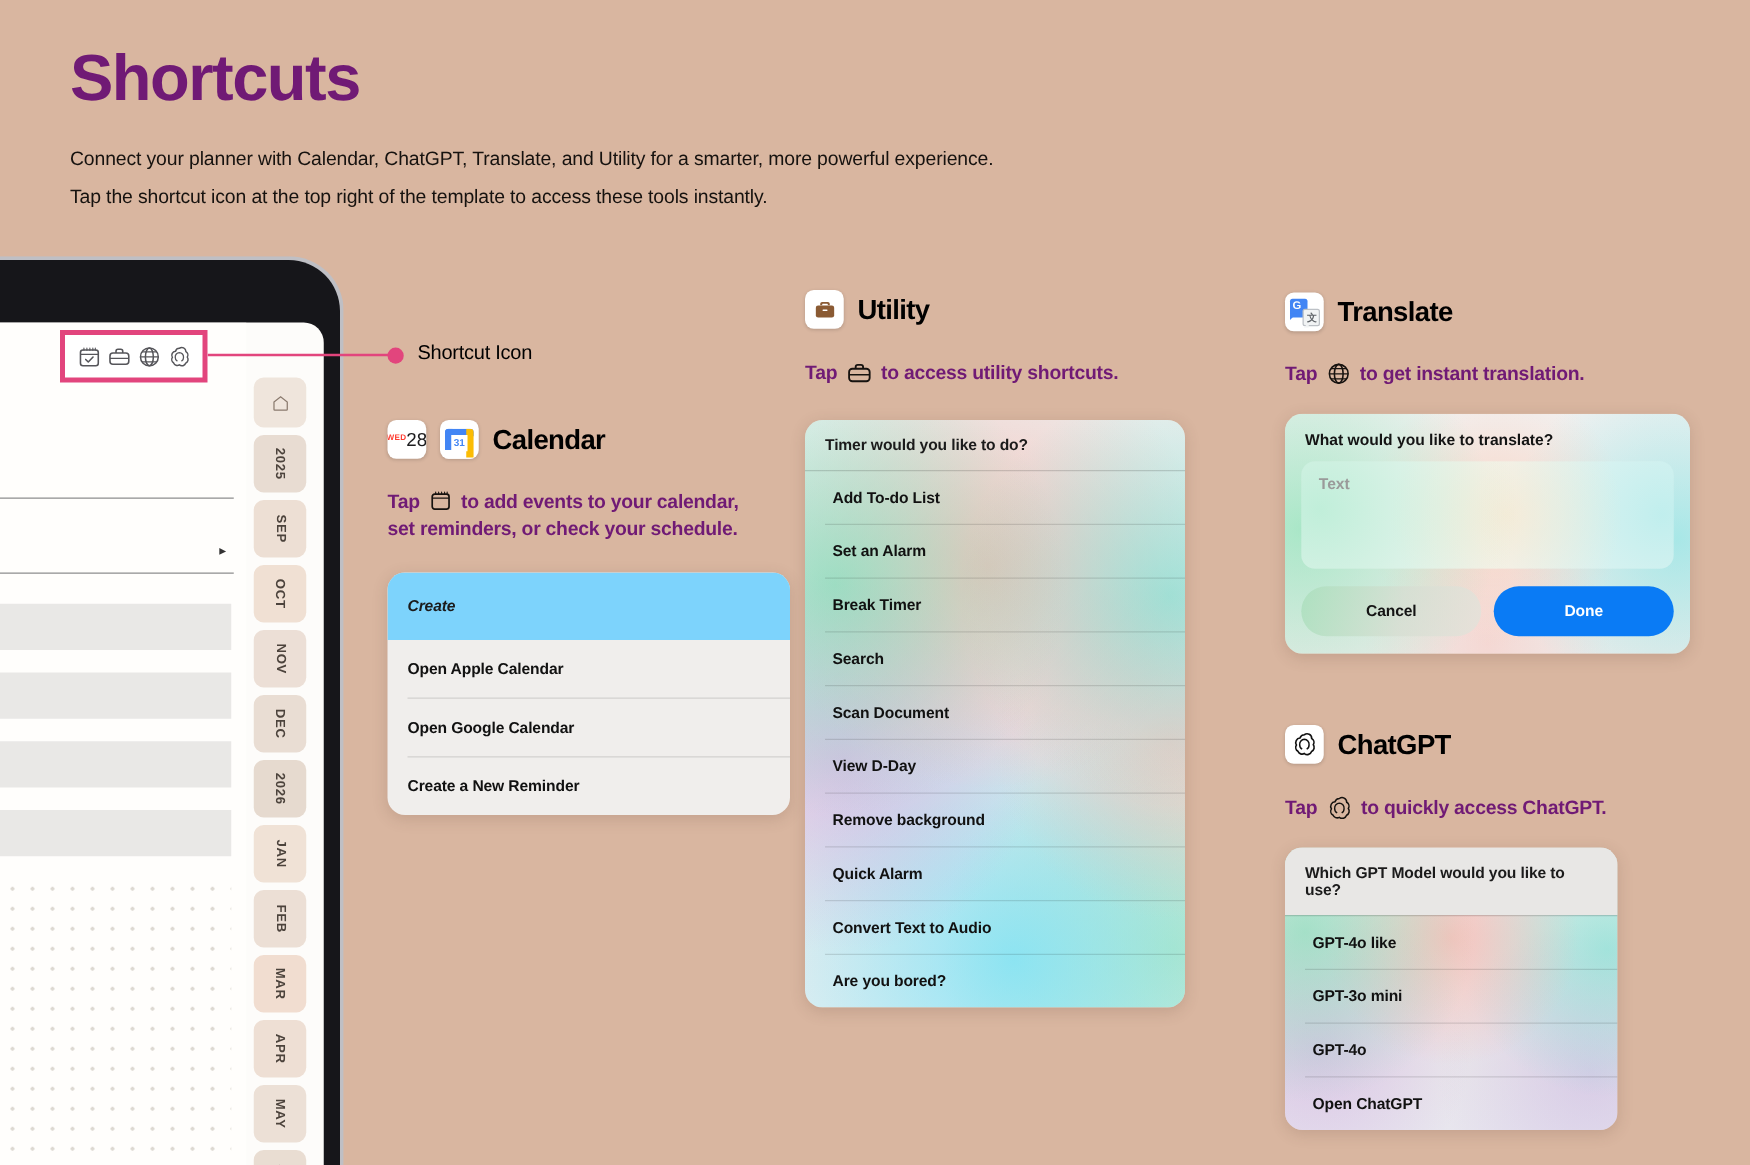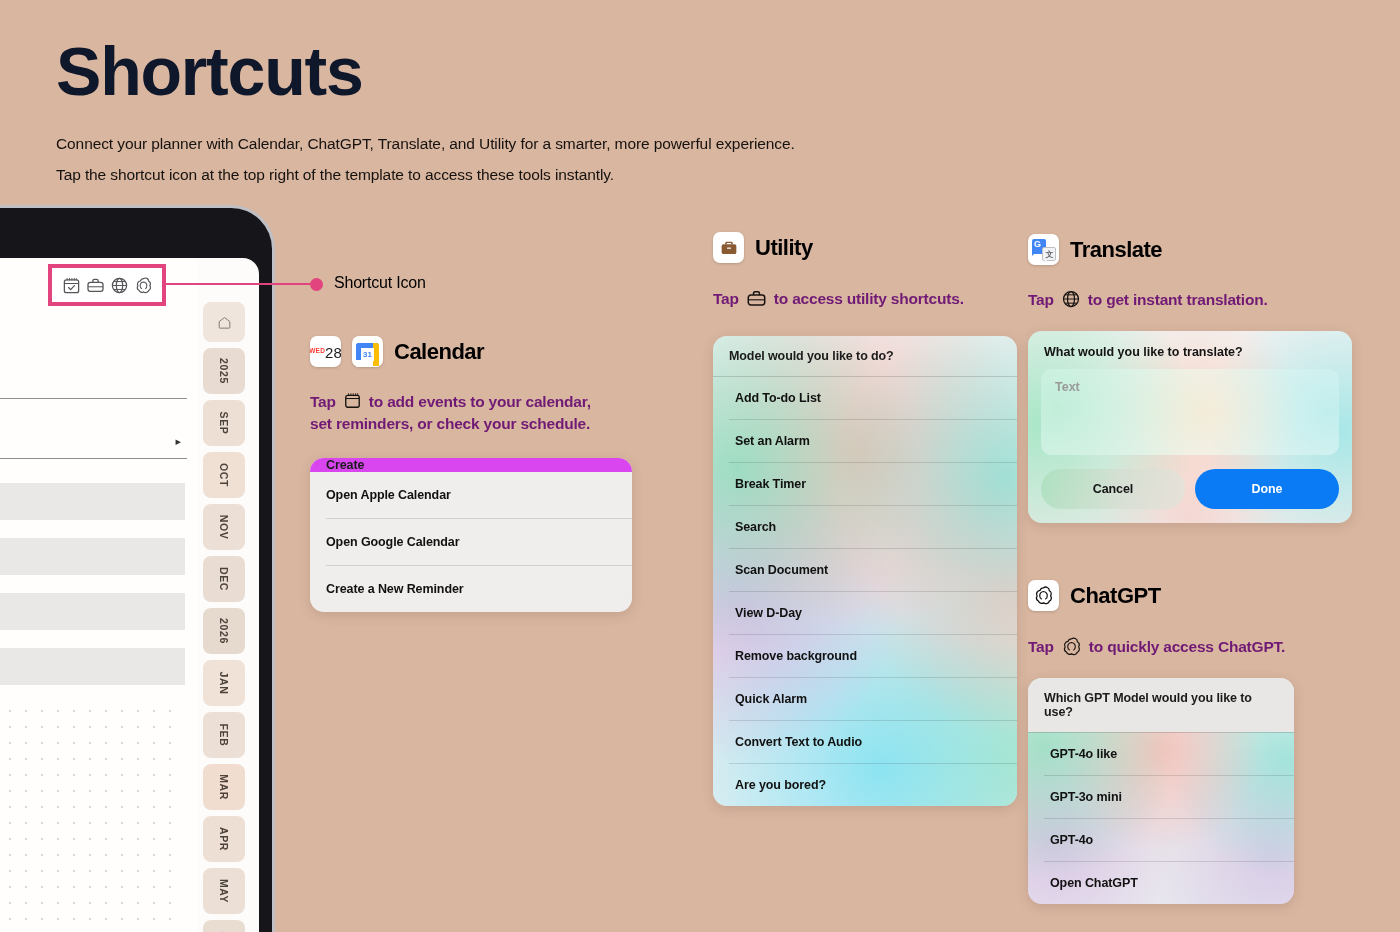--- a/index.html
+++ b/index.html
@@ -6,21 +6,21 @@
   html, body {
     width: 1400px; height: 932px;
     overflow: hidden;
     font-family: "Liberation Sans", sans-serif;
   }
   body { background: #d9b6a0; position: relative; }
 
   
   #header { position: absolute; left: 56px; top: 36px; width: 900px; }
   #page-title {
-    font-size: 68px; font-weight: bold; color: #0f172a;
+    font-size: 52px; font-weight: bold; color: #701a75;
     letter-spacing: -1.2px; line-height: 1.05;
   }
   .sub-line {
     font-size: 15.5px; color: #16120f; line-height: 1.95;
     letter-spacing: -0.1px;
   }
   #subtitle-wrap { margin-top: 22px; }
 
   
   #tablet {
@@ -140,21 +140,21 @@
   .card-row {
     font-size: 12.5px; font-weight: bold; color: #111;
     padding: 14px 16px 14px 22px; letter-spacing: -0.1px;
     position: relative; z-index: 2;
   }
   .divider { height: 1px; background: rgba(0,0,0,0.12); margin-left: 16px; position: relative; z-index: 2; }
   .head-sep { height: 1px; background: rgba(0,0,0,0.15); position: relative; z-index: 2; }
 
   
   #calendar-card { width: 322px; background: #f0eeec; }
-  #calendar-card .card-title { background: #d946ef; padding: 0 16px; }
+  #calendar-card .card-title { background: #7dd3fc; padding: 20px 16px; font-style: italic; }
   #calendar-card .card-row { padding: 16px 16px 16px 16px; }
 
   
   .grad-wash {
     position: absolute; inset: 0; z-index: 1; pointer-events: none;
   }
   .util-wash {
     background:
       radial-gradient(circle at 8% 28%, rgba(110,222,180,0.62) 0%, rgba(110,222,180,0) 42%),
       radial-gradient(circle at 96% 30%, rgba(100,224,206,0.55) 0%, rgba(100,224,206,0) 38%),
@@ -356,21 +356,21 @@
   <div class="card" id="calendar-card" style="margin-top:22px;">
     <div class="card-title">Create</div>
     <div class="card-row">Open Apple Calendar</div>
     <div class="divider"></div>
     <div class="card-row">Open Google Calendar</div>
     <div class="divider"></div>
     <div class="card-row">Create a New Reminder</div>
   </div>
 </div>
 
-<div class="section" style="left:713px; top:232px; width:310px;">
+<div class="section" style="left:644px; top:232px; width:310px;">
   <div class="sec-head">
     <span class="app-icon">
       <svg width="20" height="20" viewBox="0 0 24 24" fill="#8a5a33">
         <path d="M9.2 4.4h5.6c1 0 1.8.8 1.8 1.8v1.2h-1.9V6.6a.6.6 0 0 0-.6-.6H9.9a.6.6 0 0 0-.6.6v.8H7.4V6.2c0-1 .8-1.8 1.8-1.8z"></path>
         <rect x="3.2" y="7.6" width="17.6" height="11.6" rx="2.2"></rect>
         <rect x="9.6" y="11.4" width="4.8" height="1.5" rx="0.6" fill="#fff"></rect>
       </svg>
     </span>
     <span class="sec-title">Utility</span>
   </div>
@@ -382,21 +382,21 @@
         <rect x="2.6" y="8" width="18.8" height="11.4" rx="3"></rect>
         <path d="M8.6 8V6.4a2 2 0 0 1 2-2h2.8a2 2 0 0 1 2 2V8"></path>
         <path d="M2.6 13.5h18.8" stroke-width="1.3"></path>
       </svg>
     </span>
     <span>to access utility shortcuts.</span>
   </div>
 
   <div class="card" style="margin-top:26px; width:304px;">
     <div class="grad-wash util-wash"></div>
-    <div class="card-title">Model would you like to do?</div>
+    <div class="card-title">Timer would you like to do?</div>
     <div class="head-sep"></div>
     <div class="card-row">Add To-do List</div>
     <div class="divider"></div>
     <div class="card-row">Set an Alarm</div>
     <div class="divider"></div>
     <div class="card-row">Break Timer</div>
     <div class="divider"></div>
     <div class="card-row">Search</div>
     <div class="divider"></div>
     <div class="card-row">Scan Document</div>

